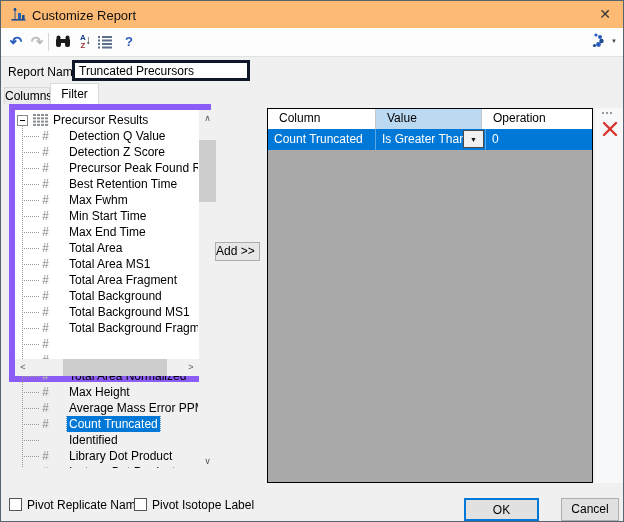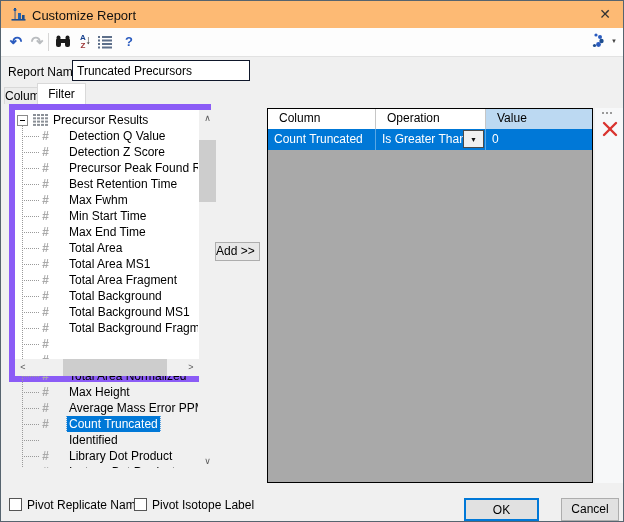--- a/index.html
+++ b/index.html
@@ -23,26 +23,26 @@
   .az .a { color:#16418e; display:block; }
   .az .z { color:#9c3434; display:block; }
   .az-arrow { position:absolute; left:84px; top:5px; font-size:12px; color:#222; }
   .glyph-help { color:#2a5bbf; font-size:13px; font-weight:bold; }
   .group-btn { position:absolute; right:6px; top:4px; width:26px; height:20px; }
   .caret { position:absolute; right:0px; top:6px; font-size:8px; color:#444; }
 
   
   .rn-label { position:absolute; left:7px; top:64px; }
   .rn-input { position:absolute; left:71px; top:59px; width:178px; height:21px; background:#fff;
-              border:1px solid #0f172a; font-size:12px; padding:2px 4px; }
+              border:3px solid #0f172a; font-size:12px; padding:2px 4px; }
 
   
   .tab { position:absolute; border:1px solid #d9d9d9; border-bottom:none; text-align:center; }
   .tab-inactive { left:3px; top:86px; width:46px; height:17px; background:#ececec; line-height:17px; }
-  .tab-active { left:36px; top:82px; width:49px; height:21px; background:#fff; line-height:20px; z-index:2; }
+  .tab-active { left:49px; top:82px; width:49px; height:21px; background:#fff; line-height:20px; z-index:2; }
 
   
   .tree { position:absolute; left:8px; top:103px; width:202px; height:278px; background:#fff;
           border:6px solid #8b5cf6; }
   .tree-viewport { position:absolute; left:0; top:0; width:183px; height:358px; overflow:hidden;
                    padding-top:2px; }
   .vline { position:absolute; left:7px; top:14px; height:346px; width:1px;
            background-image:repeating-linear-gradient(to bottom,#9a9a9a 0 1px,transparent 1px 2px); }
   .trow { position:relative; height:16px; line-height:16px; white-space:nowrap; overflow:hidden; }
   .trow .conn { position:absolute; left:7px; top:8px; width:17px; height:1px;
@@ -317,22 +317,22 @@
       <div class="sb-thumb" style="left:48px;top:0;width:104px;height:17px"></div>
       <div class="sb-arrow" style="right:0;width:16px;height:17px">&gt;</div>
     </div>
   </div>
 
   <div class="add-btn">Add &gt;&gt;</div>
 
   <div class="ftable">
     <div class="fhead">
       <div class="hc c1">Column</div>
+      <div class="hc c3 hc-value">Value</div>
       <div class="hc c2">Operation</div>
-      <div class="hc c3 hc-value">Value</div>
     </div>
     <div id="filter-rows">
         <div class="frow">
           <div class="rc c1">Count Truncated</div>
           <div class="rc c2">Is Greater Than<div class="combo-btn">▼</div></div>
           <div class="rc c3">0</div>
         </div>
       </div>
   </div>
 

